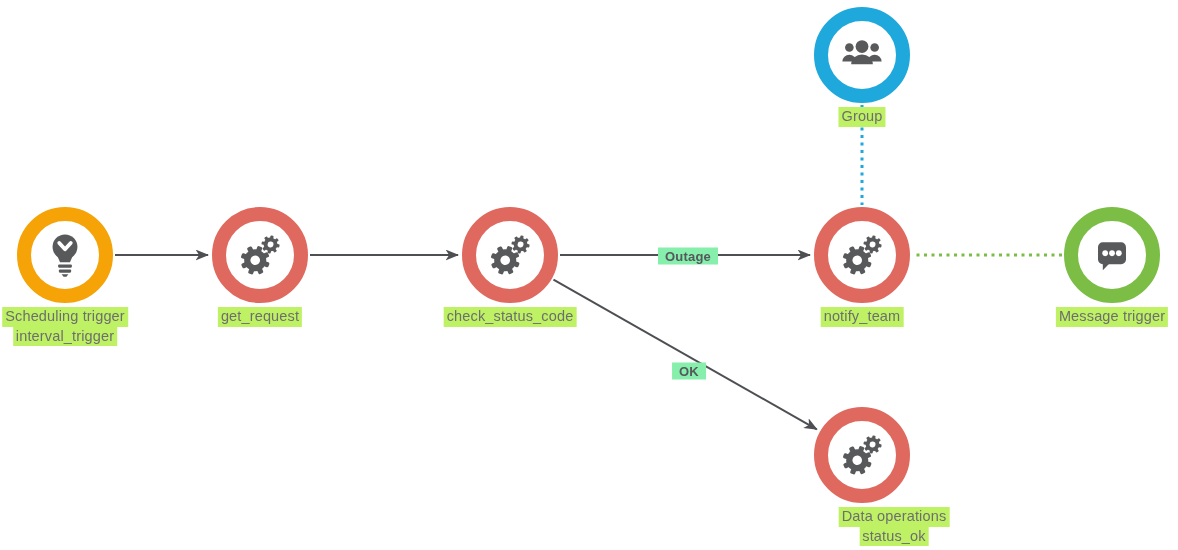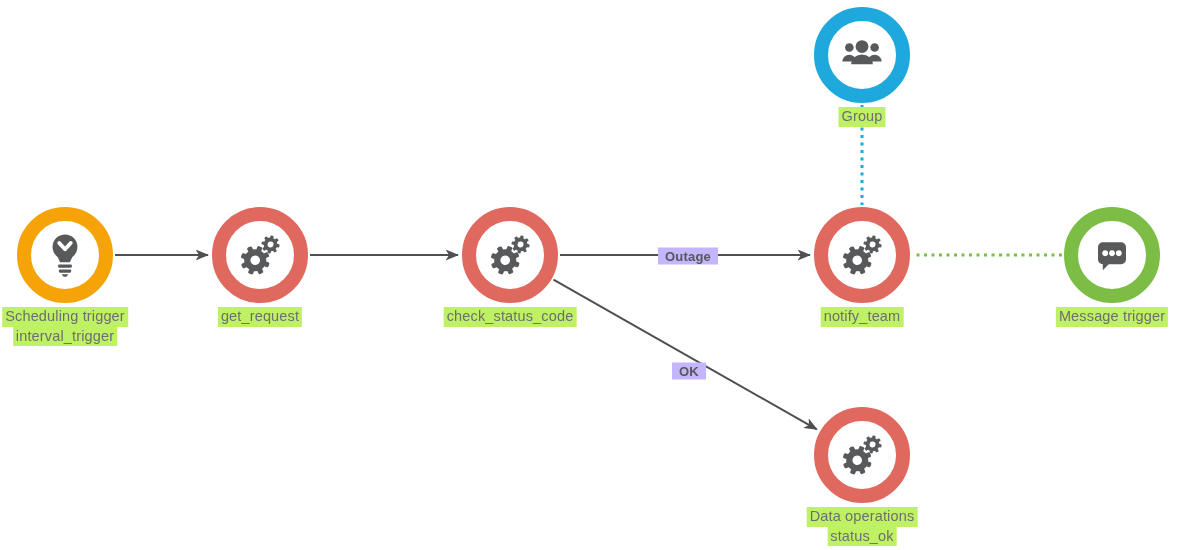--- a/index.html
+++ b/index.html
@@ -16,21 +16,21 @@
   .icon{display:flex;align-items:center;justify-content:center;}
   .node-label{
     position:absolute;transform:translateX(-50%);display:flex;flex-direction:column;
     align-items:center;z-index:2;white-space:nowrap;text-align:center;
   }
   .nt,.nn{
     background:#bef264;padding:0 3px;font-size:14.5px;color:#6E6E6E;line-height:19.5px;
     letter-spacing:.15px;
   }
   .edge-label{
-    position:absolute;transform:translate(-50%,-50%);background:#c4b5fd;padding:1px 7px;
+    position:absolute;transform:translate(-50%,-50%);background:#86efac;padding:1px 7px;
     font-weight:bold;font-size:13px;color:#55585C;z-index:2;letter-spacing:.2px;white-space:nowrap;
   }
 </style>
 </head>
 <body>
 
 <div class="canvas">
   <svg id="edge-layer" width="1178" height="550" viewBox="0 0 1178 550">
     <defs>
       <marker id="arrowhead" markerUnits="userSpaceOnUse" markerWidth="17" markerHeight="13" refX="12.5" refY="5.5" orient="auto">
@@ -59,21 +59,21 @@
       </div>
       <div class="node-label" style="left: 862px; top: 107px;">
         <span class="nt">Group</span>
       </div>
       <div class="node-label" style="left: 862px; top: 307px;">
         <span class="nn">notify_team</span>
       </div>
       <div class="node-label" style="left: 1112px; top: 307px;">
         <span class="nt">Message trigger</span>
       </div>
-      <div class="node-label" style="left: 862px; top: 507px;">
+      <div class="node-label" style="left: 894px; top: 507px;">
         <span class="nt">Data operations</span>
         <span class="nn">status_ok</span>
       </div>
     </div>
   <div id="node-layer">
       <div class="node" style="left: 17px; top: 207px;">
         <div class="ring" style="border-color:#F5A306">
       <span class="icon">
             <svg viewBox="0 0 48 48" width="46" height="46">
               <g fill="#58595B">

